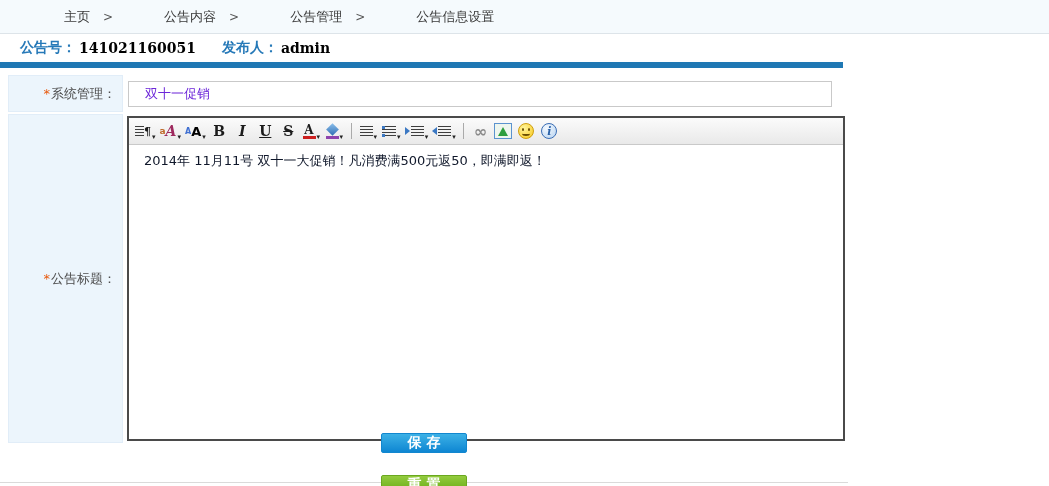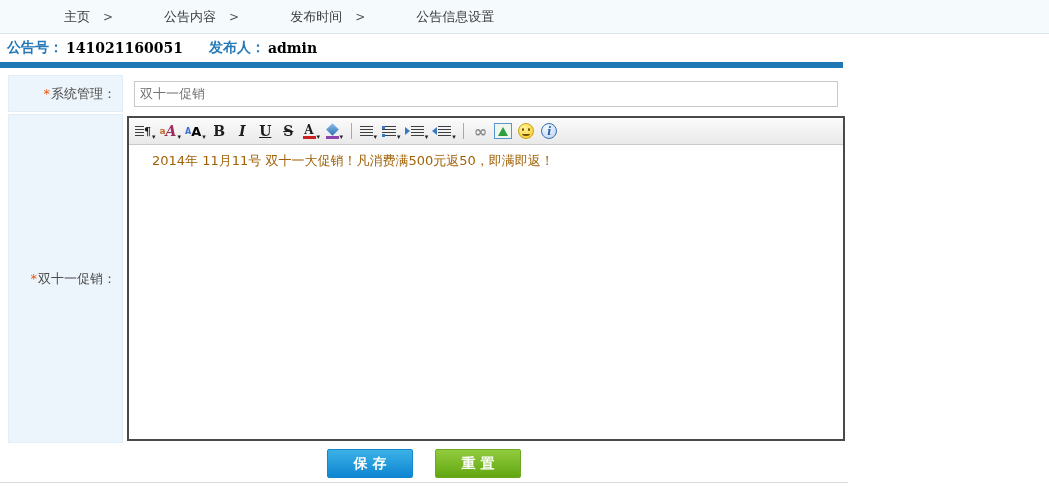--- a/index.html
+++ b/index.html
@@ -11,58 +11,58 @@
 
   
   .breadcrumb-bar {
     height:34px; background:#f5fafd; border-bottom:1px solid #dde4e9;
     display:flex; align-items:center; padding-left:26px; font-size:13px; color:#3a3a3a;
   }
   .crumb { cursor:pointer;margin-left:38px; }
   .crumb-sep { margin:0 13px; color:#555; font-size:12px; }
 
   
-  .info-bar { height:28px; display:flex; align-items:center; padding-left:7px; }
+  .info-bar { height:28px; display:flex; align-items:center; padding-left:20px; }
   .info-field { display:flex; align-items:center; margin-right:26px; }
   .info-label { color:#2679b8; font-weight:bold; font-size:14px; }
   .info-value { color:#000; font-weight:bold; font-size:14px; font-family:"DejaVu Serif","Liberation Serif",serif; margin-left:3px;text-align:center; }
 
   .blue-bar { width:843px; height:6px; background:#1f78b4; }
   .spacer7 { height:7px; }
 
   
   .form-table { margin-left:8px; width:840px; }
   .form-row { display:flex; margin-bottom:2px; }
   .row-title { height:37px; }
   .row-content { height:329px; }
   .label-cell {
     width:115px; background:#ecf5fc; border:1px solid #e1edf8;
     display:flex; align-items:center; justify-content:flex-end; padding-right:6px;
     font-size:13px; color:#4d4d4d;
   }
   .required { color:#e8590c; margin-right:1px; }
   .value-cell { flex:1; display:flex; align-items:center; }
   .title-input {
-    margin-left:11px; width:704px; height:26px; border:1px solid #c9c9c9;
-    font-size:13px; padding:0 5px; color:#737373; outline:none;
+    margin-left:5px; width:704px; height:26px; border:1px solid #c9c9c9;
+    font-size:13px; padding:0 16px; color:#6d28d9; outline:none;
     font-family:"DejaVu Sans","Liberation Sans",sans-serif;
   }
 
   
   .editor {
     margin-left:4px; margin-top:2px; align-self:flex-start;
     width:718px; height:325px; border:2px solid #4a4a4a; background:#fff;
     display:flex; flex-direction:column;
   }
   .editor-toolbar {
     height:27px; flex:0 0 27px; background:linear-gradient(#fbfbfb,#e9e9e9);
     border-bottom:1px solid #c9c9c9; display:flex; align-items:center;
     padding-left:5px; gap:2px;
   }
-  .editor-body { flex:1; padding:7px 23px; font-size:13px; color:#a16207; cursor:text; }
+  .editor-body { flex:1; padding:7px 15px; font-size:13px; color:#0f172a; cursor:text; }
 
   .tb {
     height:22px; min-width:21px; padding:0 1px; display:inline-flex;
     align-items:center; justify-content:center; cursor:pointer; position:relative;
   }
   .tb-sep { width:1px; height:16px; background:#aaa; margin:0 4px; }
   .dd { font-size:7px; color:#222; align-self:flex-end; margin-left:1px; margin-bottom:1px; }
 
   .glyph-serif { font-family:"DejaVu Serif","Liberation Serif",serif; font-weight:bold; font-size:14px; color:#1c1c1c; }
   .g-italic { font-style:italic; }
@@ -106,39 +106,39 @@
     width:16px; height:16px; border-radius:50%; border:1px solid #3a6db5;
     background:radial-gradient(circle at 35% 30%, #f2f8ff, #b9d4ef);
     display:flex; align-items:center; justify-content:center;
     font-family:"DejaVu Serif","Liberation Serif",serif; font-style:italic; font-weight:bold;
     font-size:11px; color:#2b62a8;
   }
 
   
   .button-row {
     width:848px; height:38px; border-bottom:1px solid #dadada;
-    display:flex; align-items:center; justify-content:center; gap:22px;
+    display:flex; align-items:center; justify-content:center; gap:22px;flex-direction:column;
   }
   .btn {
     width:86px; height:29px; border-radius:2px; font-size:14px; font-weight:bold;
     color:#fff; display:flex; align-items:center; justify-content:center; cursor:pointer;
     font-family:"DejaVu Sans","Liberation Sans",sans-serif;
   }
   .btn-save { background:linear-gradient(#3cb1e6,#0e86d2); border:1px solid #1287cf; }
   .btn-reset { background:linear-gradient(#93cb3e,#61a711); border:1px solid #6aa81f; }
 </style>
 </head>
 <body>
 
 <div class="breadcrumb-bar">
   <span class="crumb">主页</span>
   <span class="crumb-sep">&gt;</span>
   <span class="crumb">公告内容</span>
   <span class="crumb-sep">&gt;</span>
-  <span class="crumb">发布时间</span>
+  <span class="crumb">公告管理</span>
   <span class="crumb-sep">&gt;</span>
   <span class="crumb">公告信息设置</span>
 </div>
 
 <div class="info-bar">
   <div class="info-field">
     <span class="info-label">公告号：</span>
     <span class="info-value">141021160051</span>
   </div>
   <div class="info-field">
@@ -158,21 +158,21 @@
       <span>系统管理：</span>
     </div>
     <div class="value-cell">
       <input class="title-input" type="text" value="双十一促销" style="">
     </div>
   </div>
 
   <div class="form-row row-content">
     <div class="label-cell">
       <span class="required">*</span>
-      <span>双十一促销：</span>
+      <span>公告标题：</span>
     </div>
     <div class="value-cell">
       <div class="editor">
 
         <div class="editor-toolbar">
           <span class="tb">
             <span class="lines lines-sm"></span>
             <span class="glyph-serif" style="font-size:11px;">¶</span>
             <span class="dd">▾</span>
           </span>

